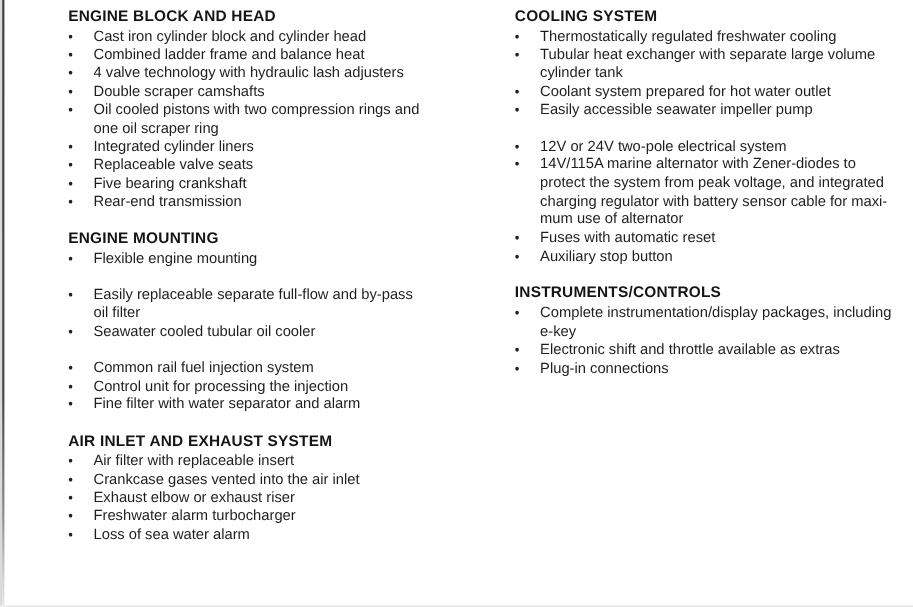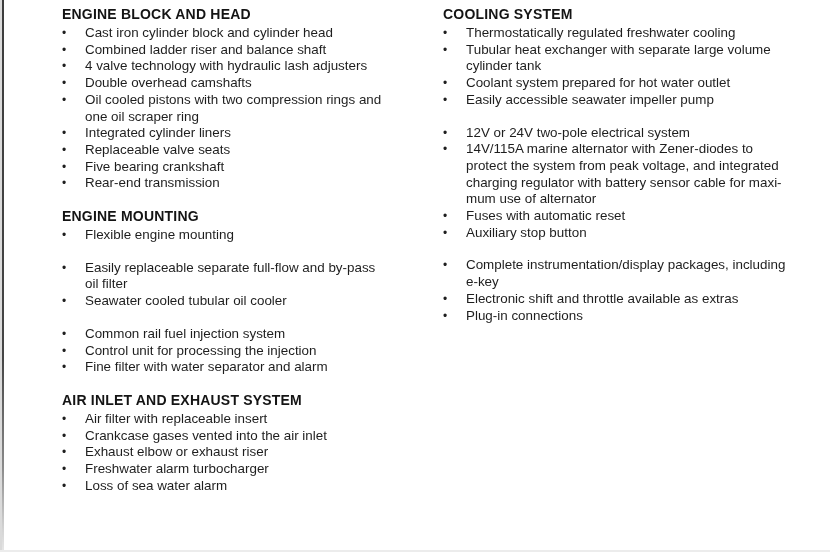--- a/index.html
+++ b/index.html
@@ -40,21 +40,21 @@
       #454545 65%,
       #8a8a8a 85%,
       #d2d2d2 96%,
       #e6e6e6 100%);
   }
   .col {
     position: absolute;
     top: 6px;
   }
   .col-left  { left: 62px;  width: 335px; }
-  .col-right { left: 443px; width: 356px; }
+  .col-right { left: 468px; width: 356px; }
   .spec-section { margin-bottom: 16px; }
   .spec-heading {
     margin: 0 0 2px 0;
     font-size: 14px;
     font-weight: bold;
     line-height: 17px;
     letter-spacing: 0.2px;
     color: var(--heading);
   }
   .spec-item {
@@ -85,31 +85,31 @@
   <section class="spec-section">
     <h2 class="spec-heading">ENGINE BLOCK AND HEAD</h2>
     <div class="spec-list">
   <div class="spec-item">
     <span class="bullet">•</span>
     <span class="item-text">Cast iron cylinder block and cylinder head</span>
   </div>
 
   <div class="spec-item">
     <span class="bullet">•</span>
-    <span class="item-text">Combined ladder riser and balance shaft</span>
+    <span class="item-text">Combined ladder frame and balance heat</span>
   </div>
 
   <div class="spec-item">
     <span class="bullet">•</span>
     <span class="item-text">4 valve technology with hydraulic lash adjusters</span>
   </div>
 
   <div class="spec-item">
     <span class="bullet">•</span>
-    <span class="item-text">Double overhead camshafts</span>
+    <span class="item-text">Double scraper camshafts</span>
   </div>
 
   <div class="spec-item">
     <span class="bullet">•</span>
     <span class="item-text">Oil cooled pistons with two compression rings and
 one oil scraper ring</span>
   </div>
 
   <div class="spec-item">
     <span class="bullet">•</span>
@@ -255,20 +255,21 @@
   </div>
 
   <div class="spec-item">
     <span class="bullet">•</span>
     <span class="item-text">Auxiliary stop button</span>
   </div>
 </div>
   </section>
 
   <section class="spec-section">
+    <h2 class="spec-heading">INSTRUMENTS/CONTROLS</h2>
     <div class="spec-list">
   <div class="spec-item">
     <span class="bullet">•</span>
     <span class="item-text">Complete instrumentation/display packages, including
 e-key</span>
   </div>
 
   <div class="spec-item">
     <span class="bullet">•</span>
     <span class="item-text">Electronic shift and throttle available as extras</span>

